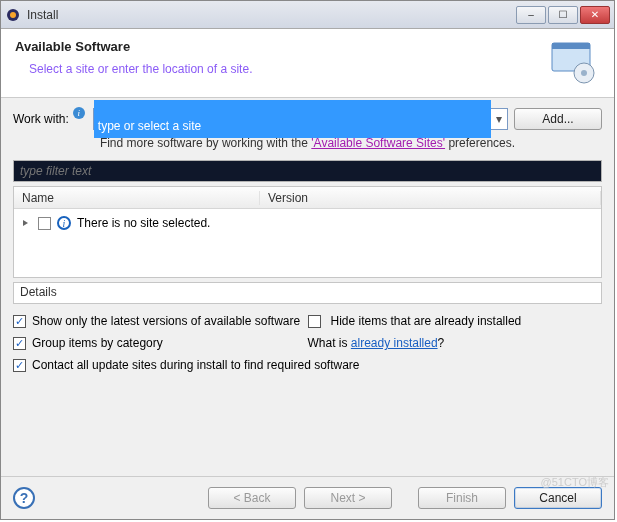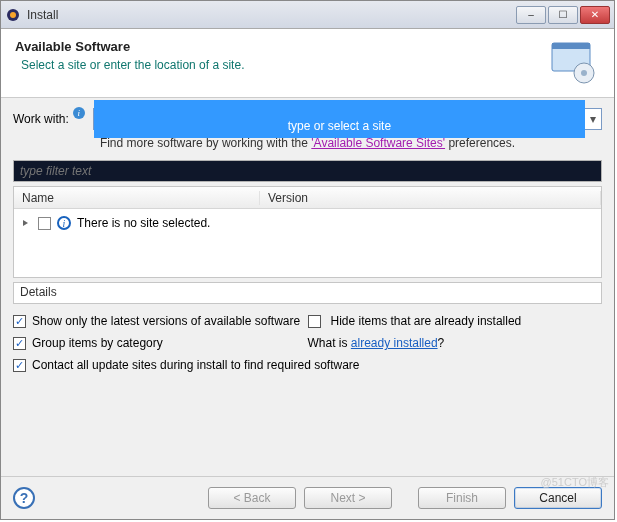--- a/index.html
+++ b/index.html
@@ -50,21 +50,21 @@
     }
     .banner {
       background: #fff;
       padding: 10px 14px 10px 14px;
       border-bottom: 1px solid #ccc;
       display: flex;
       position:relative;
     }
     .banner-txt { flex:1; }
     .banner h2 { margin:0 0 4px 0; font-size: 13px; font-weight: bold; color:#222; }
-    .banner p { margin:0; color:#0f766e; font-size:12px; padding-left:6px;}
+    .banner p { margin:8px; color:#8b5cf6; font-size:12px; padding-left:6px;}
     .banner-icon {
       width: 54px; height: 48px;
       display:flex; align-items:center; justify-content:center;
     }
     .body {
       padding: 10px 12px 6px 12px;
       flex:1;
       display:flex; flex-direction:column;
       background:#f0f0f0;
     }
@@ -83,21 +83,20 @@
       background:#fff;
       display:flex; align-items:center;
       position:relative;
     }
     .combo .sel {
       flex:1; height:100%;
       padding: 19px 4px;
       color:#fff;
       background:#3399ff;
       font-size: 12px;
-      text-align: center;
     }
     .combo .chev {
       width:16px;
       display:flex;align-items:center;justify-content:center;
       color:#555;
     }
     .btn {
       height:22px; min-width:88px;
       background: linear-gradient(#fdfdfd,#e3e3e3);
       border:1px solid #999;
@@ -235,20 +234,21 @@
   </div>
 
   <div class="body">
     <div class="row">
       <label>Work with:</label>
       <span class="info-badge">i</span>
       <div class="combo">
         <div class="sel">type or select a site</div>
         <div class="chev">▾</div>
       </div>
+      <span class="btn">Add...</span>
     </div>
 
     <div class="hint-line">
       <span>Find more software by working with the </span><a>'Available Software Sites'</a><span> preferences.</span>
     </div>
 
     <input class="filter-input" placeholder="type filter text" style="">
 
     <div class="table">
       <div class="thead">

